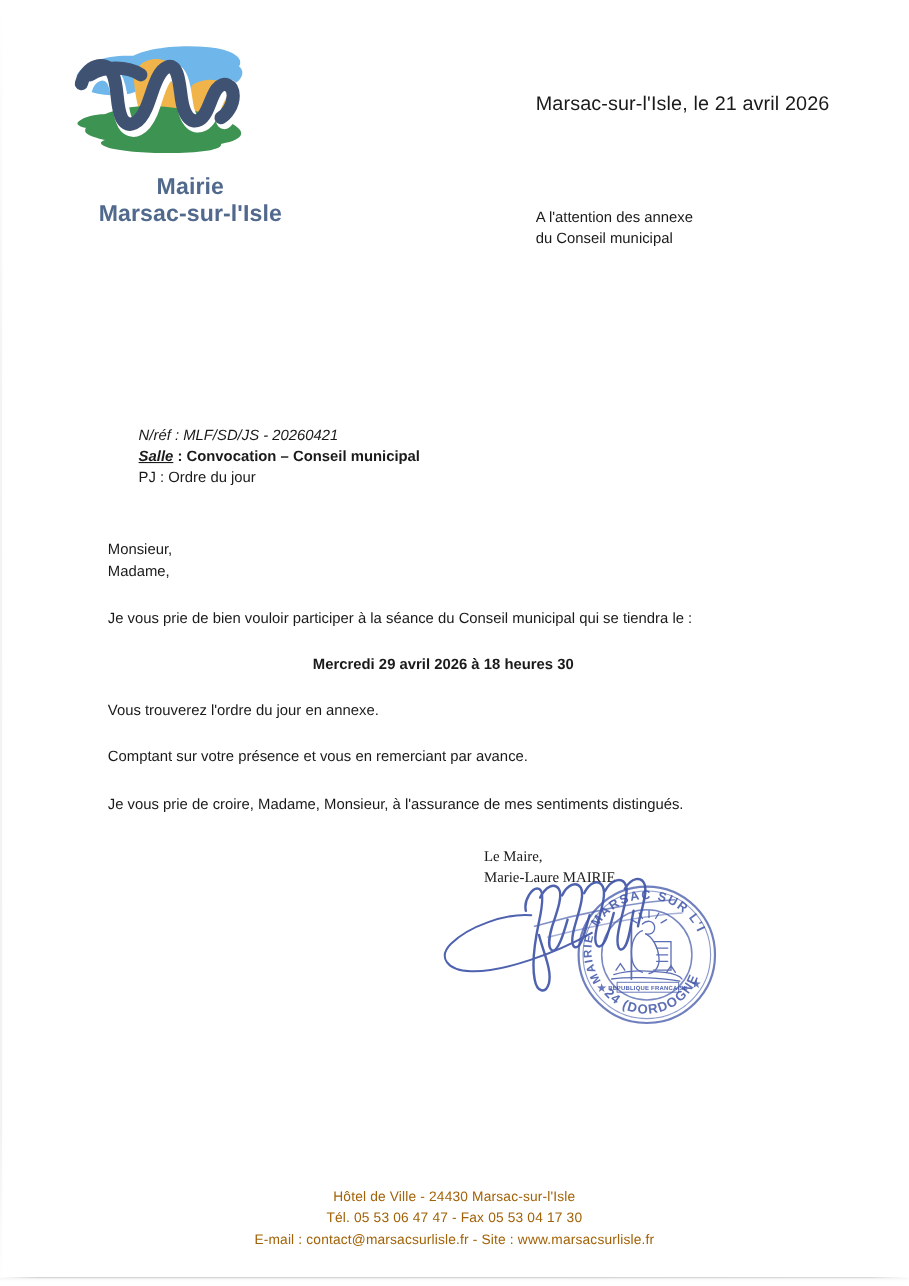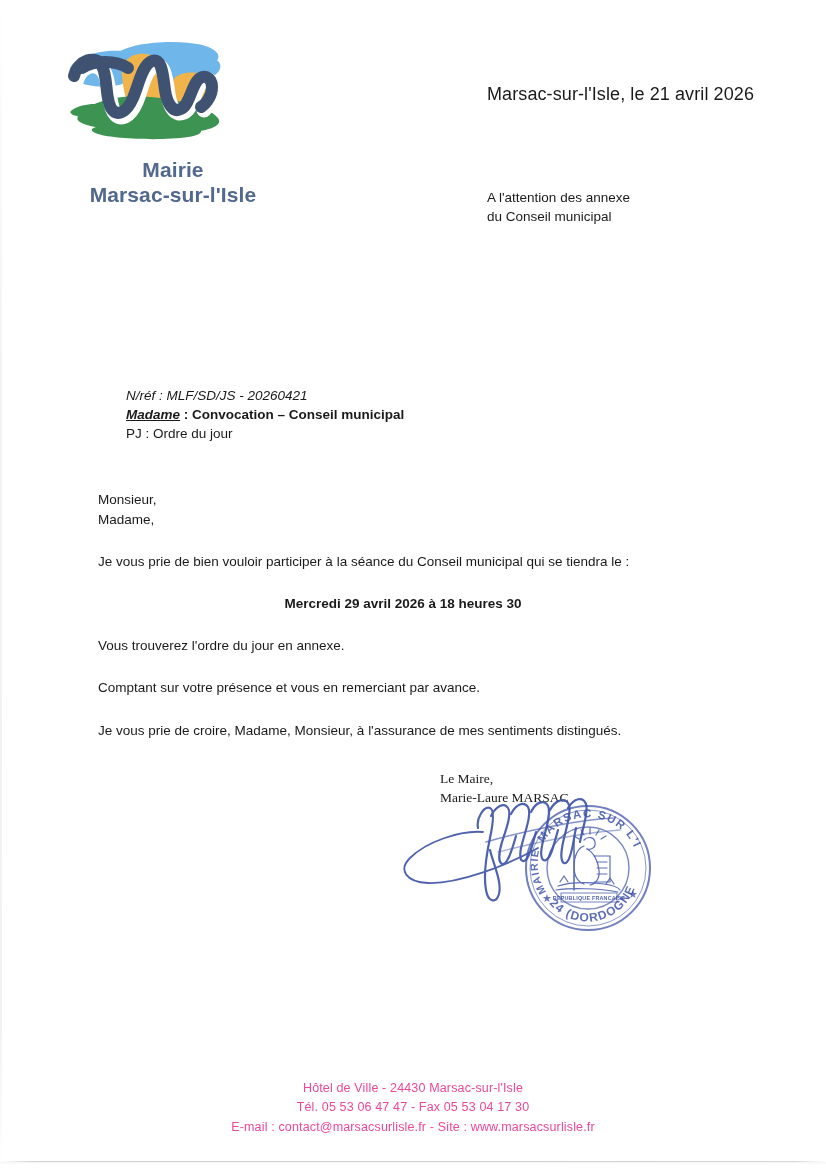--- a/index.html
+++ b/index.html
@@ -146,21 +146,21 @@
   }
   .sig-art svg { display: block; }
 
   
   .footer {
     position: absolute;
     left: 0;
     right: 0;
     top: 1079px;
     text-align: center;
-    color: #ec4899;
+    color: #a16207;
     font-size: 12.5px;
     line-height: 1.55;
     letter-spacing: 0.15px;
   }
   .footer div { }
 </style>
 </head>
 <body>
 
 <div class="page">
@@ -206,41 +206,41 @@
 
   <div class="date-line">Marsac-sur-l'Isle, le 21 avril 2026</div>
 
   <div class="addressee">
     <div>A l'attention des annexe</div>
     <div>du Conseil municipal</div>
   </div>
 
   <div class="ref-block">
     <div class="ref-nref">N/réf : MLF/SD/JS - 20260421</div>
-    <div class="ref-objet"><span class="objet-word">Madame</span><span> : </span><span>Convocation – Conseil municipal</span></div>
+    <div class="ref-objet"><span class="objet-word">Salle</span><span> : </span><span>Convocation – Conseil municipal</span></div>
     <div class="ref-pj">PJ : Ordre du jour</div>
   </div>
 
   <div class="body-block">
     <div class="salutation">
       <div>Monsieur,</div>
       <div>Madame,</div>
     </div>
     <div class="para">Je vous prie de bien vouloir participer à la séance du Conseil municipal qui se tiendra le :</div>
     <div class="meeting">
       <div>Mercredi 29 avril 2026 à 18 heures 30</div>
     </div>
     <div class="para">Vous trouverez l'ordre du jour en annexe.</div>
     <div class="para">Comptant sur votre présence et vous en remerciant par avance.</div>
     <div class="para">Je vous prie de croire, Madame, Monsieur, à l'assurance de mes sentiments distingués.</div>
   </div>
 
   <div class="sig-block">
     <div>Le Maire,</div>
-    <div>Marie-Laure MARSAC</div>
+    <div>Marie-Laure MAIRIE</div>
   </div>
 
   <div class="sig-art">
     <svg width="270" height="150" viewBox="0 0 270 150" xmlns="http://www.w3.org/2000/svg">
 
       <g fill="none" stroke="#4055a8" stroke-linecap="round" stroke-linejoin="round" opacity="0.92">
 
         <path d="M85 42 C62 40, 28 52, 12 68 C0 80, 8 92, 30 93 C60 94, 108 76, 140 58" stroke-width="1.8"></path>
 
         <path d="M80 38 C78 28, 86 16, 92 18 C97 20, 95 34, 92 48 C89 62, 85 84, 88 100 C90 112, 98 114, 101 104 C104 92, 96 76, 92 60" stroke-width="2.2"></path>

